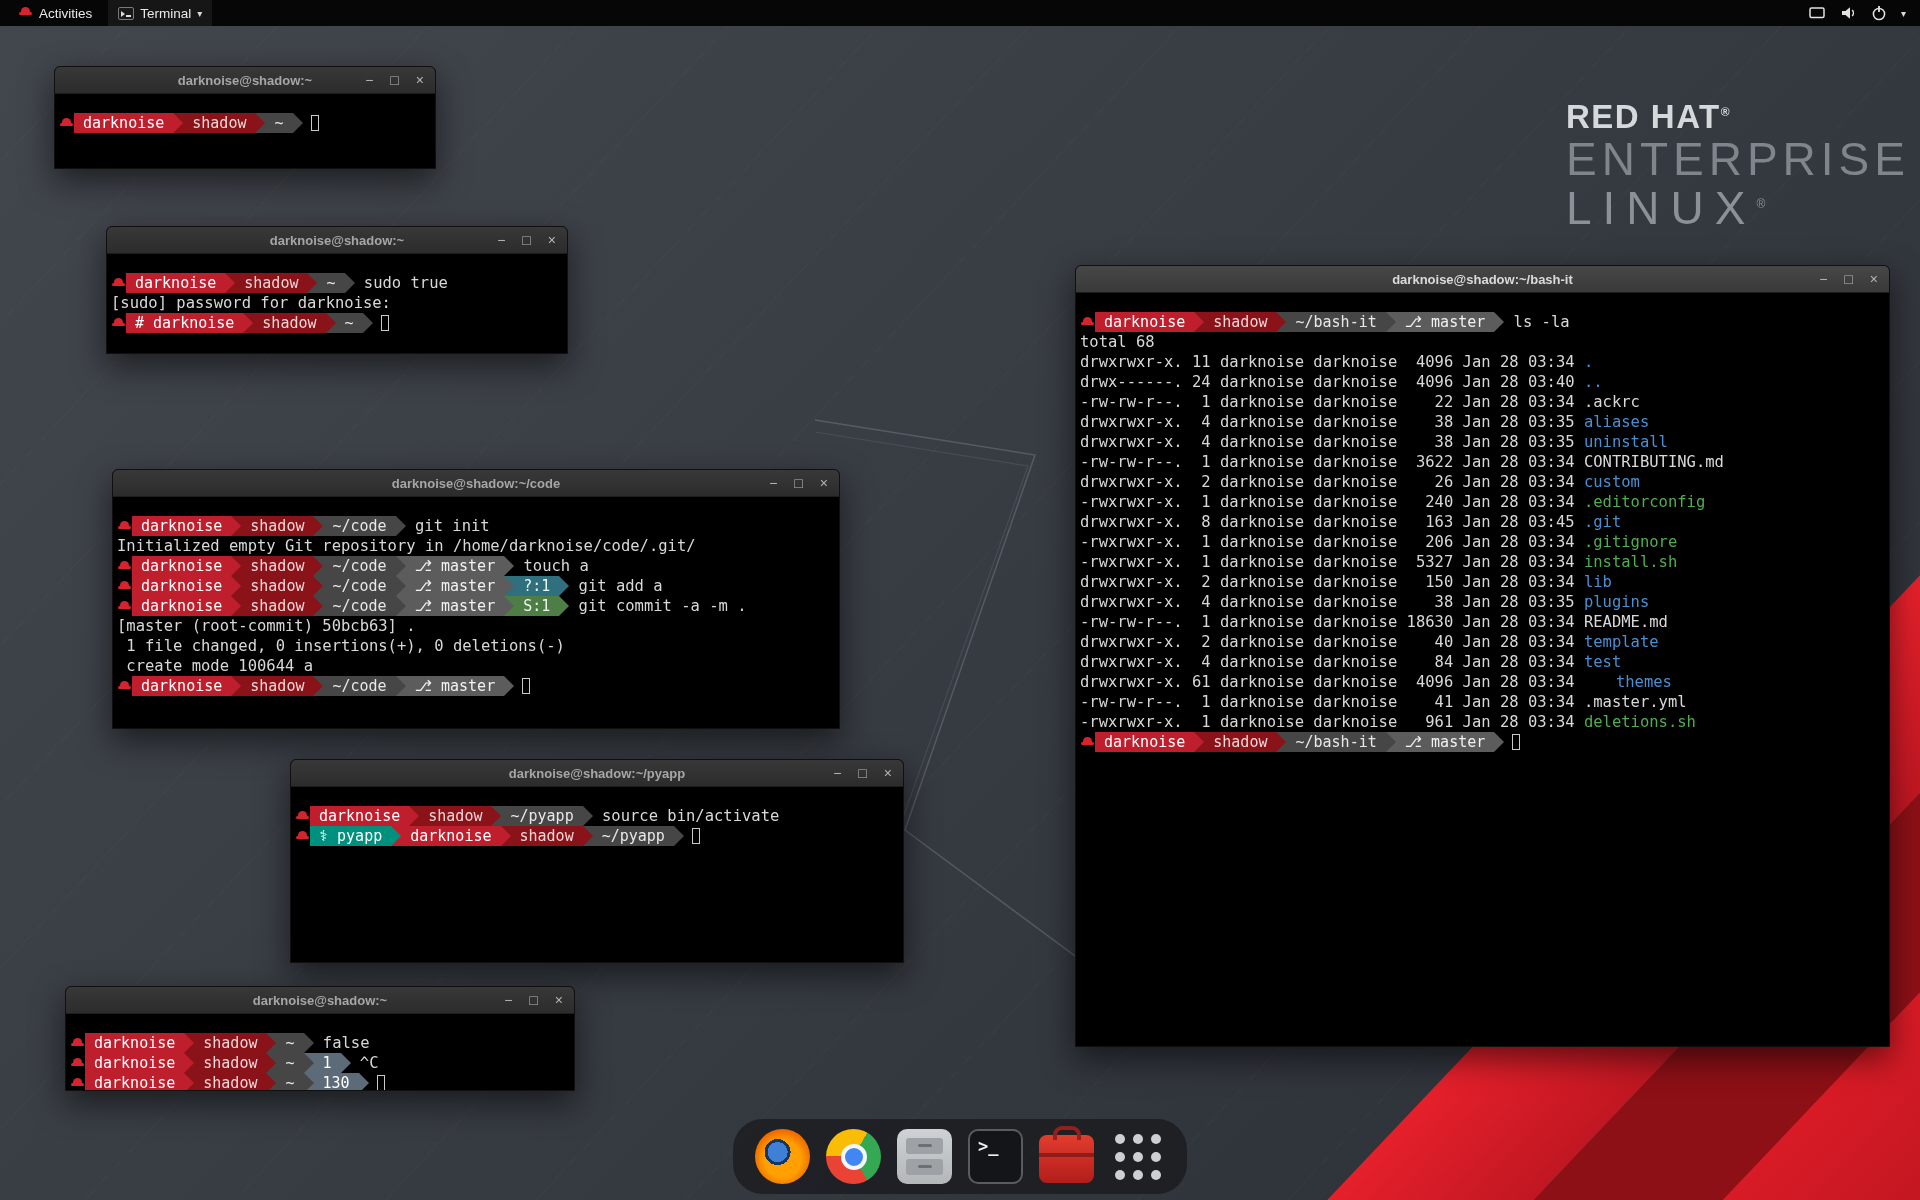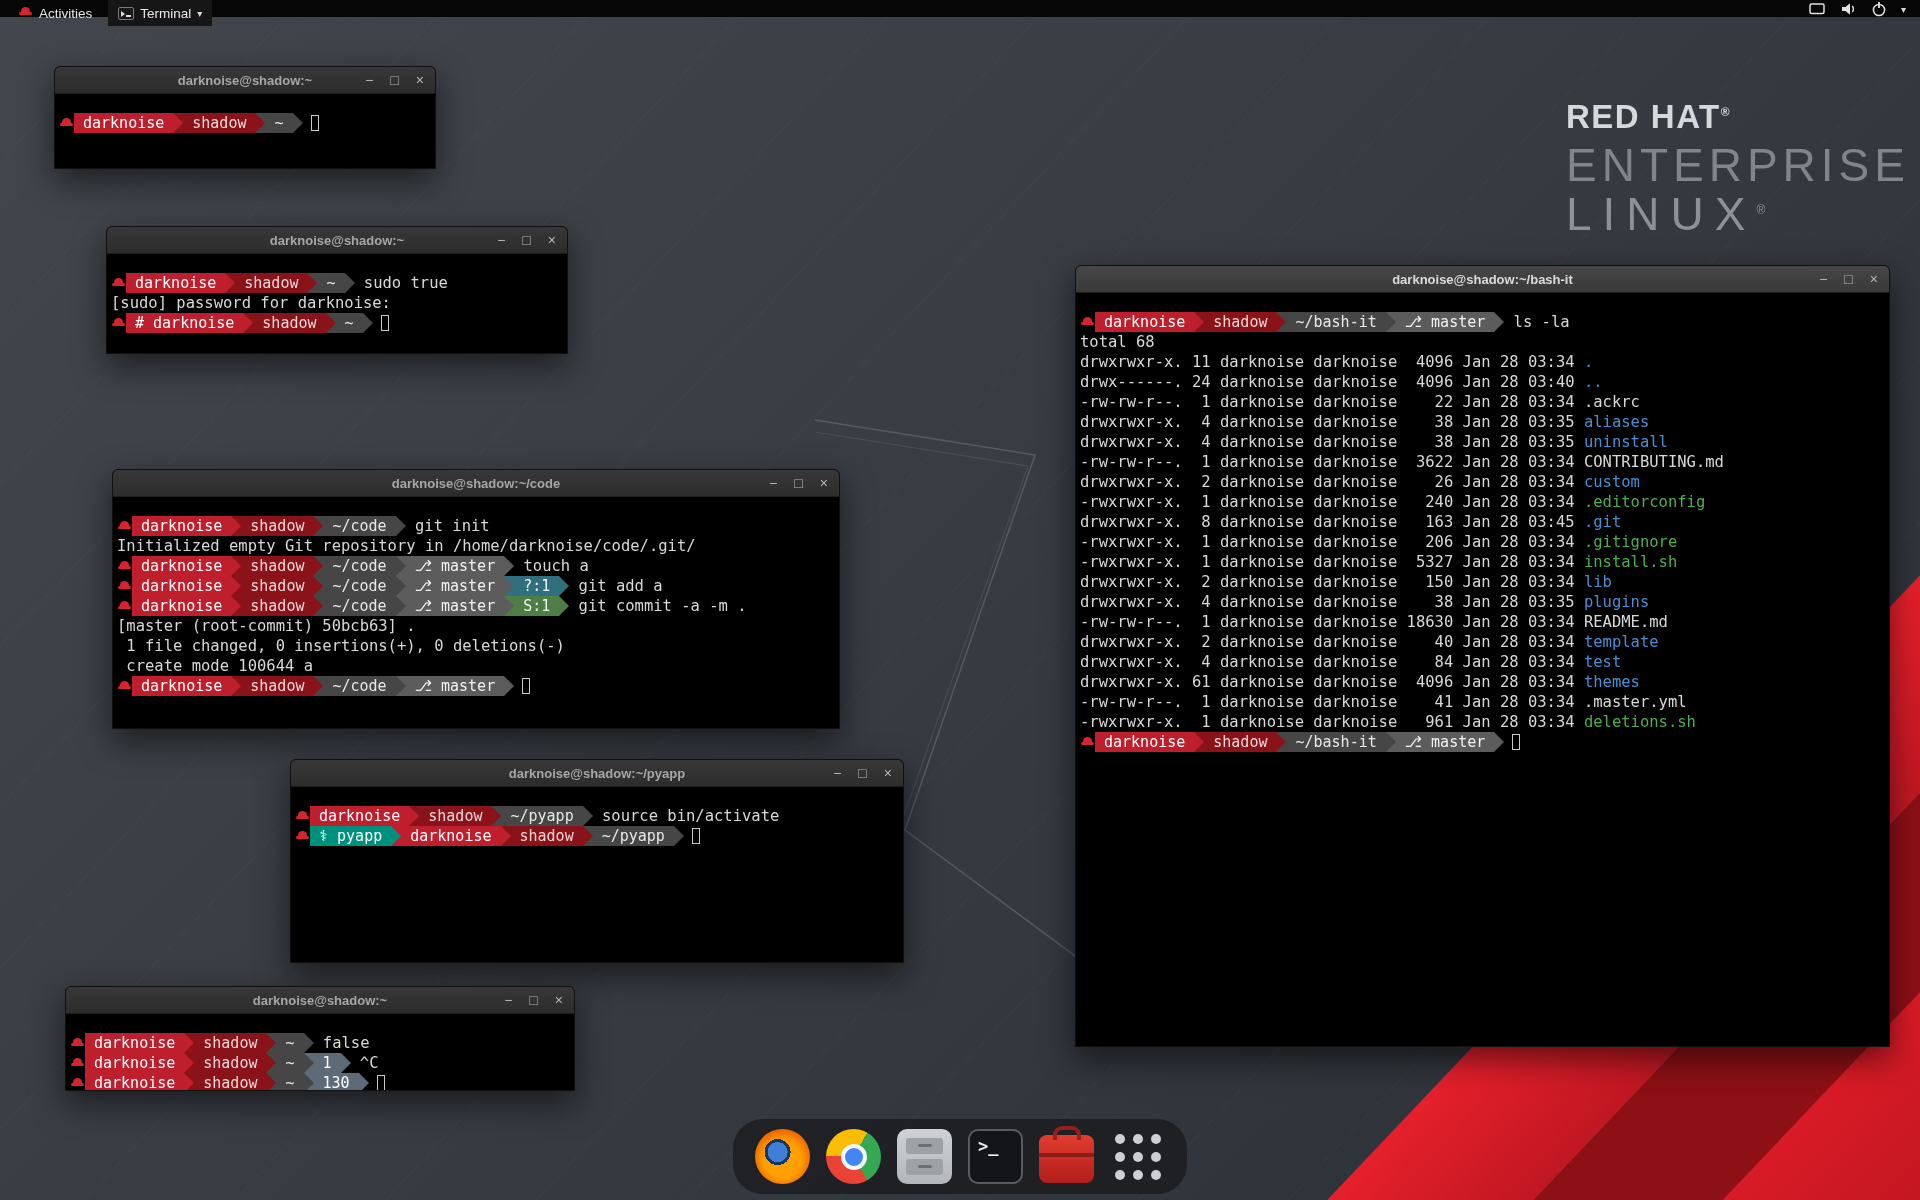--- a/index.html
+++ b/index.html
@@ -14,26 +14,26 @@
   .stripe{position:absolute;transform-origin:0 50%;transform:rotate(-46.5deg)}
   .stripe.a{left:1275px;top:1289px;width:1400px;height:150px;background:linear-gradient(#e5202b,#c01722)}
   .stripe.b{left:1380px;top:1394px;width:1400px;height:140px;background:#8c1016}
   .stripe.c{left:1540px;top:1465px;width:1500px;height:320px;background:linear-gradient(#d81b26,#a9121c)}
   .lineart{position:absolute;inset:0;z-index:1;pointer-events:none}
 
   
   .brand{position:absolute;left:1566px;top:100px;z-index:2;line-height:1.06;user-select:none}
   .brand-redhat{font-size:33px;font-weight:700;color:#d6d9dc;letter-spacing:1.5px}
   .brand sup{font-size:12px;vertical-align:super}
-  .brand-ent{font-size:46px;color:#7f858b;letter-spacing:5px;margin-top:6px}
+  .brand-ent{font-size:46px;color:#7f858b;letter-spacing:5px;margin-top:0}
   .brand-linux{font-size:46px;color:#8b9197;letter-spacing:11px}
 
   
-  .topbar{position:absolute;top:0;left:0;right:0;height:17px;background:#060606;color:#e8e8e8;
-    display:flex;align-items:flex-start;z-index:50;font-size:13.5px}
+  .topbar{position:absolute;top:0;left:0;right:0;height:26px;background:#060606;color:#e8e8e8;
+    display:flex;align-items:center;z-index:50;font-size:13.5px}
   .tb-left{display:flex;align-items:center;gap:8px;padding-left:10px}
   .tb-activities{display:flex;align-items:center;gap:6px;padding:0 8px;height:26px}
   .tb-appmenu{display:flex;align-items:center;gap:6px;padding:0 10px;height:26px;background:#161616}
   .tb-clock{position:absolute;left:0;right:0;text-align:center;font-weight:700;pointer-events:none}
   .tb-clock span{pointer-events:auto}
   .tb-right{margin-left:auto;display:flex;align-items:center;gap:13px;padding-right:14px}
   .tb-right svg{display:block}
   .caret{font-size:10px;color:#d8d8d8}
 
   
@@ -258,21 +258,21 @@
       <div class="term-line"><span class="out">drwxrwxr-x.  2 darknoise darknoise    26 Jan 28 03:34 </span><span class="out" style="color: rgb(74, 143, 212);">custom</span></div>
       <div class="term-line"><span class="out">-rwxrwxr-x.  1 darknoise darknoise   240 Jan 28 03:34 </span><span class="out" style="color: rgb(79, 174, 79);">.editorconfig</span></div>
       <div class="term-line"><span class="out">drwxrwxr-x.  8 darknoise darknoise   163 Jan 28 03:45 </span><span class="out" style="color: rgb(74, 143, 212);">.git</span></div>
       <div class="term-line"><span class="out">-rwxrwxr-x.  1 darknoise darknoise   206 Jan 28 03:34 </span><span class="out" style="color: rgb(79, 174, 79);">.gitignore</span></div>
       <div class="term-line"><span class="out">-rwxrwxr-x.  1 darknoise darknoise  5327 Jan 28 03:34 </span><span class="out" style="color: rgb(79, 174, 79);">install.sh</span></div>
       <div class="term-line"><span class="out">drwxrwxr-x.  2 darknoise darknoise   150 Jan 28 03:34 </span><span class="out" style="color: rgb(74, 143, 212);">lib</span></div>
       <div class="term-line"><span class="out">drwxrwxr-x.  4 darknoise darknoise    38 Jan 28 03:35 </span><span class="out" style="color: rgb(74, 143, 212);">plugins</span></div>
       <div class="term-line"><span class="out">-rw-rw-r--.  1 darknoise darknoise 18630 Jan 28 03:34 </span><span class="out">README.md</span></div>
       <div class="term-line"><span class="out">drwxrwxr-x.  2 darknoise darknoise    40 Jan 28 03:34 </span><span class="out" style="color: rgb(74, 143, 212);">template</span></div>
       <div class="term-line"><span class="out">drwxrwxr-x.  4 darknoise darknoise    84 Jan 28 03:34 </span><span class="out" style="color: rgb(74, 143, 212);">test</span></div>
-      <div class="term-line"><span class="out">drwxrwxr-x. 61 darknoise darknoise  4096 Jan 28 03:34 </span><span class="out" style="color: rgb(74, 143, 212);">themes</span></div>
+      <div class="term-line"><span class="out">drwxrwxr-x. 61 darknoise darknoise  4096 Jan 28 03:34 </span><span class="out" style="color: rgb(74, 143, 212); margin-left: 32px;">themes</span></div>
       <div class="term-line"><span class="out">-rw-rw-r--.  1 darknoise darknoise    41 Jan 28 03:34 </span><span class="out">.master.yml</span></div>
       <div class="term-line"><span class="out">-rwxrwxr-x.  1 darknoise darknoise   961 Jan 28 03:34 </span><span class="out" style="color: rgb(79, 174, 79);">deletions.sh</span></div>
       <div class="term-line"><span class="hat-icon"></span><span class="seg" style="background: rgb(191, 30, 45); color: rgb(255, 255, 255);">darknoise</span><span class="psep" style="border-left-color: rgb(191, 30, 45); background-color: rgb(138, 18, 25);"></span><span class="seg" style="background: rgb(138, 18, 25); color: rgb(242, 215, 217);">shadow</span><span class="psep" style="border-left-color: rgb(138, 18, 25); background-color: rgb(70, 70, 70);"></span><span class="seg" style="background: rgb(70, 70, 70); color: rgb(232, 232, 232);">~/bash-it</span><span class="psep" style="border-left-color: rgb(70, 70, 70); background-color: rgb(92, 92, 92);"></span><span class="seg" style="background: rgb(92, 92, 92); color: rgb(242, 242, 242);">⎇ master</span><span class="psep" style="border-left-color: rgb(92, 92, 92);"></span><span class="cursor"></span></div>
     </div>
 </div>
 
 <div class="dock">
   <div class="dock-icon ic-firefox"></div>
   <div class="dock-icon ic-chrome">
     <span class="chrome-hub"></span>

